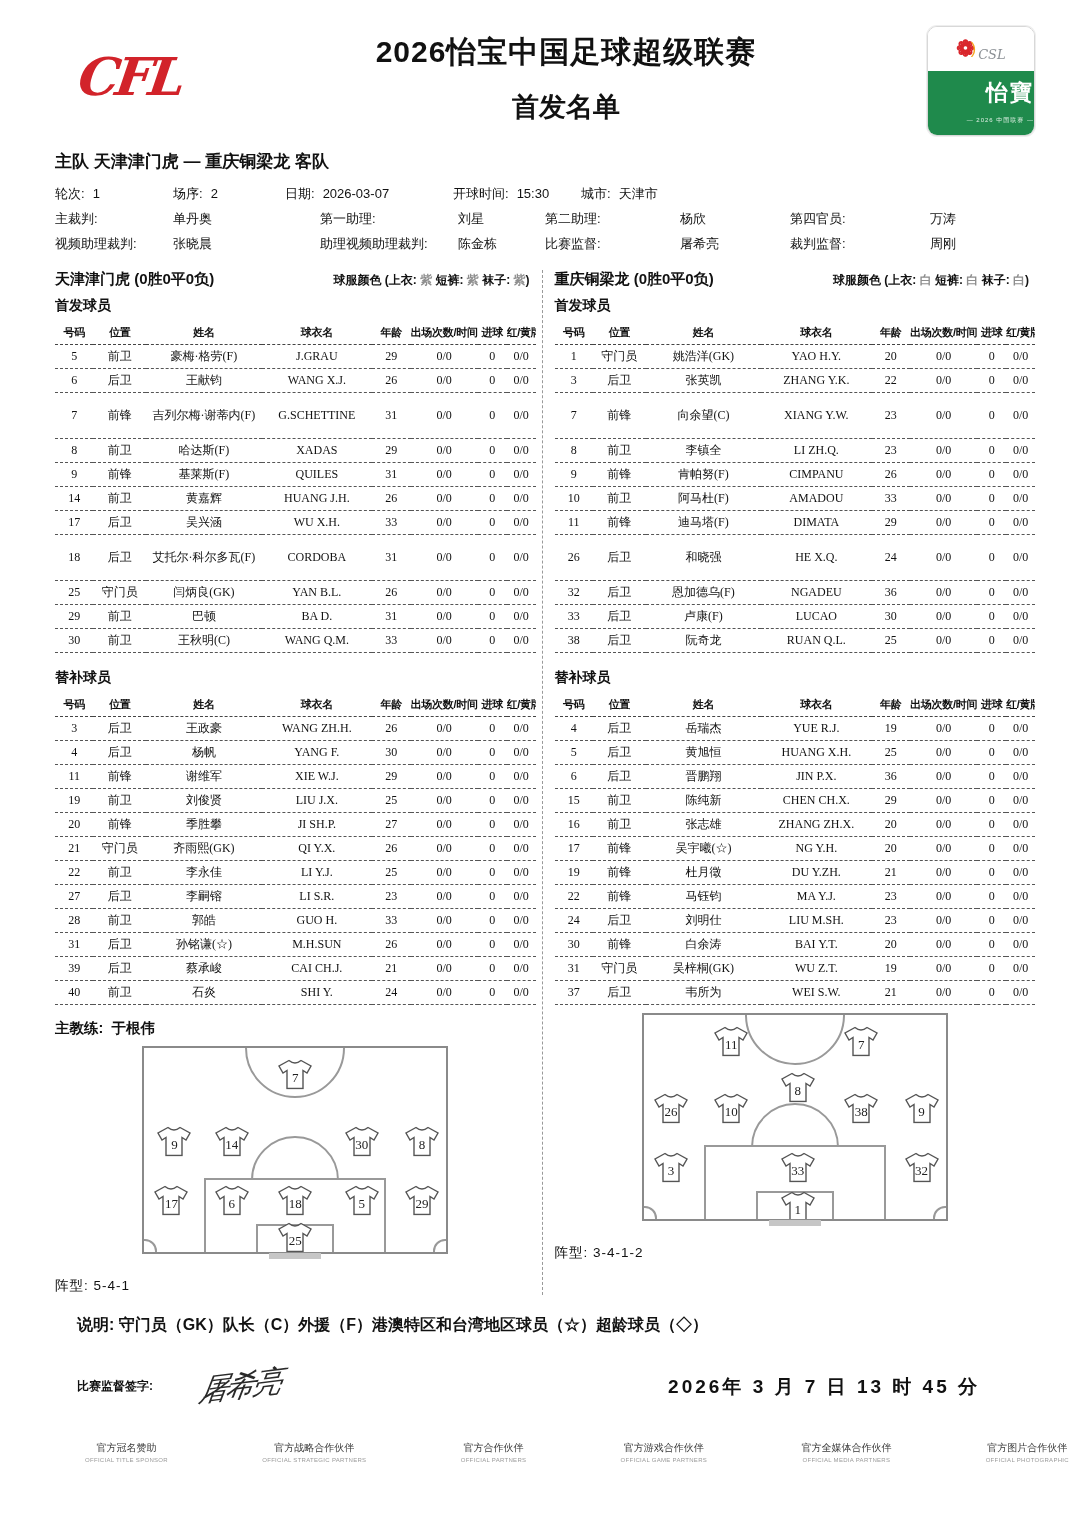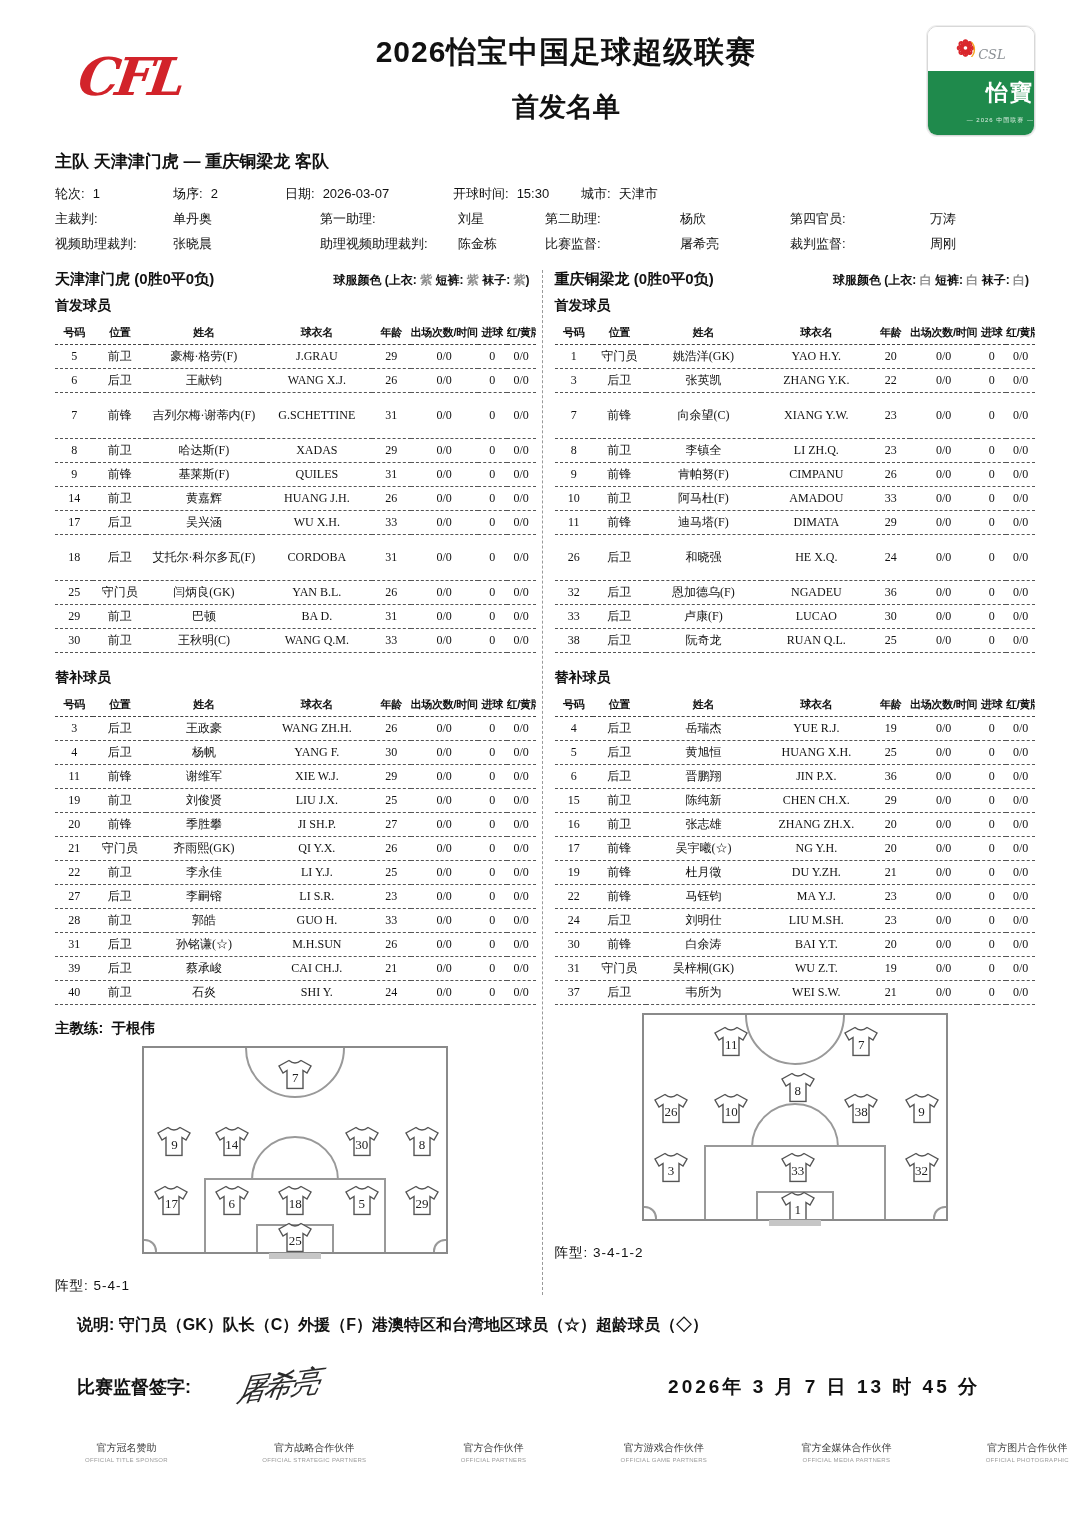--- a/index.html
+++ b/index.html
@@ -77,21 +77,21 @@
   .goalbar{width:52px;height:6px;background:#c6c6c6;margin:-1px auto 0;position:relative}
   .jersey{position:absolute;width:34px;height:31px;transform:translate(-50%,-50%);z-index:5}
   .jersey svg{position:absolute;inset:0}
   .jn{position:absolute;left:0;right:0;top:10px;text-align:center;
       font:13px "Liberation Serif",serif;color:#222}
   .formation{font-size:13.5px;font-weight:500;margin-top:18px;letter-spacing:1px}
 
   
   .note{font-weight:bold;font-size:16px;margin-top:20px;padding-left:22px}
   .sigrow{display:flex;align-items:center;margin-top:30px}
-  .sig-label{font-weight:bold;font-size:18px;margin-left:22px}
+  .sig-label{font-weight:bold;font-size:12px;margin-left:22px}
   .sig-name{font-family:"DejaVu Serif",serif;font-style:italic;font-size:30px;color:#2a2a2a;
             margin-left:46px;letter-spacing:-3px;transform:rotate(-7deg) skewX(-16deg)}
   .sig-date{margin-left:auto;margin-right:55px;font-weight:bold;font-size:19px;letter-spacing:3px}
 
   .sp-cats{display:flex;justify-content:space-between;margin-top:34px;padding:0 0 0 30px;margin-right:-34px}
   .cat{text-align:center;white-space:nowrap}
   .cat .cn{font-size:10px;font-weight:normal;color:#3a3a3a}
   .cat .en{font-size:6px;color:#9a9a9a;margin-top:2px;letter-spacing:0.3px}
 </style>
 </head>

